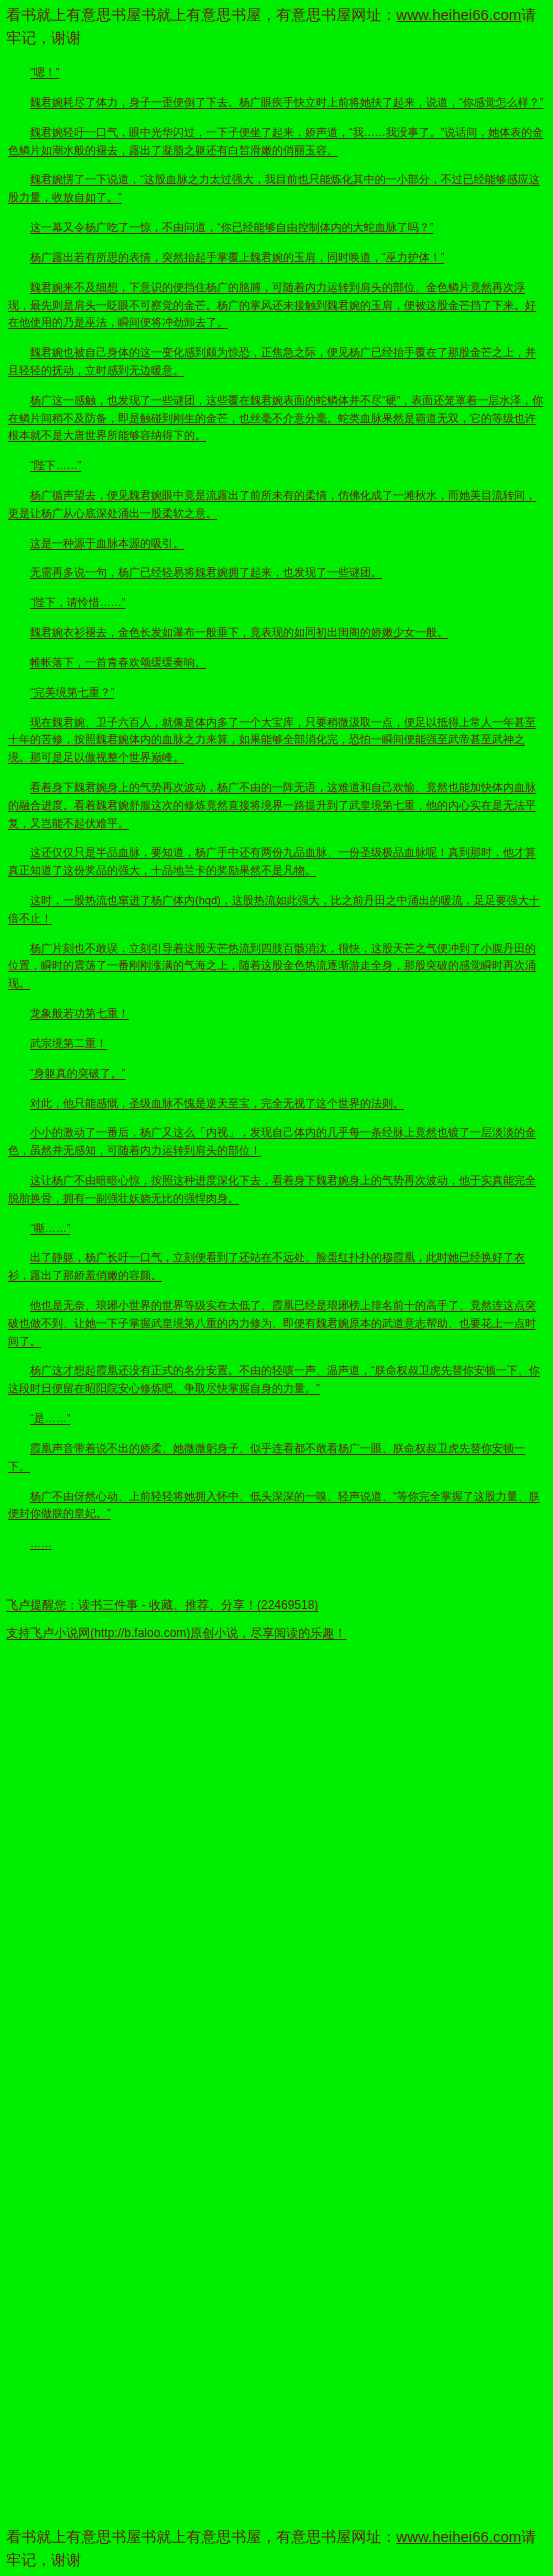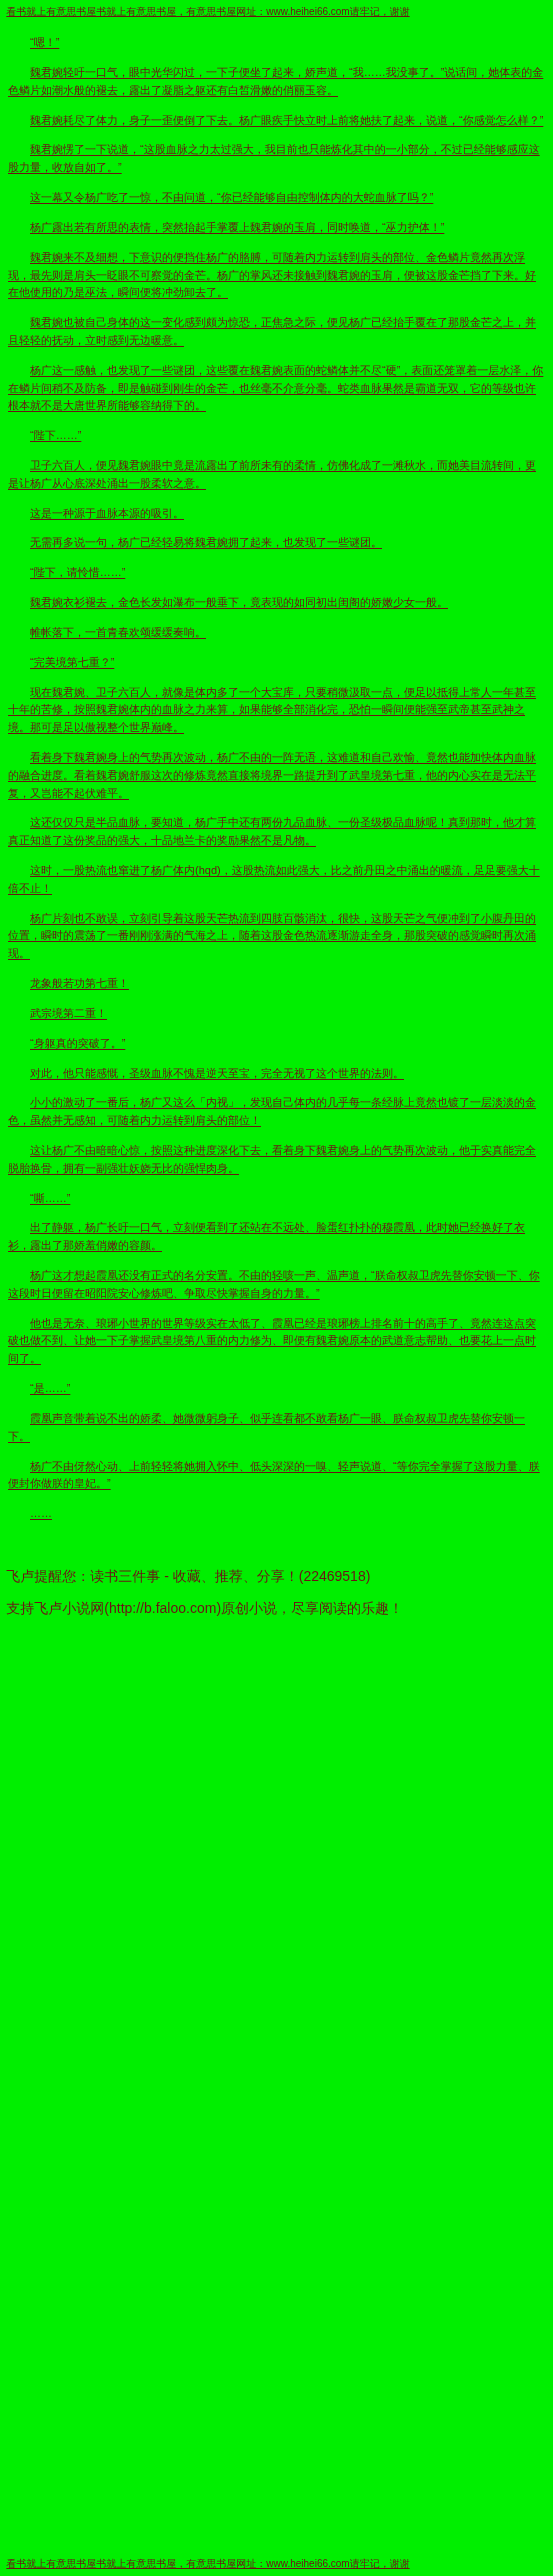--- a/index.html
+++ b/index.html
@@ -10,24 +10,23 @@
     width: 553px;
     min-height: 2576px;
     background: #00ef00;
     font-family: "Liberation Sans", "DejaVu Sans", sans-serif;
     color: #6b1414;
     box-sizing: border-box;
     display: flex;
     flex-direction: column;
   }
   .site-notice {
-    font-size: 10px;
+    font-size: 15px;
     line-height: 1.5;
     padding: 4px 6.3px 1.6px 6.3px;
-    text-decoration: underline;
     color: #6b1414;
     word-break: break-all;
   }
   .site-notice .url {
     text-decoration: underline;
     cursor: pointer;
   }
   .chapter {
     padding: 1.6px 8px;
   }
@@ -38,71 +37,72 @@
     text-indent: 2em;
     text-decoration: underline;
     text-underline-offset: 2.4px;
     word-break: break-all;
   }
   .footer-block {
     margin-top: 20.5px;
     padding: 0 6.3px;
   }
   .footer-line {
-    font-size: 14px;
+    font-size: 12px;
     line-height: 1.7;
+    text-decoration: underline;
     text-underline-offset: 2.4px;
     word-break: break-all;
     margin: 8px 0;
   }
   .bottom-notice {
     margin-top: auto;
     padding-bottom: 4.7px;
   }
 </style>
 </head>
 <body>
 
 <div class="site-notice">
   <span>看书就上有意思书屋书就上有意思书屋，有意思书屋网址：</span><span class="url">www.heihei66.com</span><span>请牢记，谢谢</span>
 </div>
 
 <div class="chapter">
     <p>“嗯！”</p>
+    <p>魏君婉耗尽了体力，身子一歪便倒了下去。杨广眼疾手快立时上前将她扶了起来，说道，“你感觉怎么样？”</p>
     <p>魏君婉轻吁一口气，眼中光华闪过，一下子便坐了起来，娇声道，“我……我没事了。”说话间，她体表的金色鳞片如潮水般的褪去，露出了凝脂之躯还有白皙滑嫩的俏丽玉容。</p>
-    <p>魏君婉耗尽了体力，身子一歪便倒了下去。杨广眼疾手快立时上前将她扶了起来，说道，“你感觉怎么样？”</p>
     <p>魏君婉愣了一下说道，“这股血脉之力太过强大，我目前也只能炼化其中的一小部分，不过已经能够感应这股力量，收放自如了。”</p>
     <p>这一幕又令杨广吃了一惊，不由问道，“你已经能够自由控制体内的大蛇血脉了吗？”</p>
     <p>杨广露出若有所思的表情，突然抬起手掌覆上魏君婉的玉肩，同时唤道，“巫力护体！”</p>
     <p>魏君婉来不及细想，下意识的便挡住杨广的胳膊，可随着内力运转到肩头的部位、金色鳞片竟然再次浮现，最先则是肩头一眨眼不可察觉的金芒。杨广的掌风还未接触到魏君婉的玉肩，便被这股金芒挡了下来。好在他使用的乃是巫法，瞬间便将冲劲卸去了。</p>
     <p>魏君婉也被自己身体的这一变化感到颇为惊恐，正焦急之际，便见杨广已经抬手覆在了那股金芒之上，并且轻轻的抚动，立时感到无边暖意。</p>
     <p>杨广这一感触，也发现了一些谜团，这些覆在魏君婉表面的蛇鳞体并不尽“硬”，表面还笼罩着一层水泽，你在鳞片间稍不及防备，即是触碰到刚生的金芒，也丝毫不介意分毫。蛇类血脉果然是霸道无双，它的等级也许根本就不是大唐世界所能够容纳得下的。</p>
     <p>“陛下……”</p>
-    <p>卫子六百人，便见魏君婉眼中竟是流露出了前所未有的柔情，仿佛化成了一滩秋水，而她美目流转间，更是让杨广从心底深处涌出一股柔软之意。</p>
+    <p>杨广循声望去，便见魏君婉眼中竟是流露出了前所未有的柔情，仿佛化成了一滩秋水，而她美目流转间，更是让杨广从心底深处涌出一股柔软之意。</p>
     <p>这是一种源于血脉本源的吸引。</p>
     <p>无需再多说一句，杨广已经轻易将魏君婉拥了起来，也发现了一些谜团。</p>
     <p>“陛下，请怜惜……”</p>
     <p>魏君婉衣衫褪去，金色长发如瀑布一般垂下，竟表现的如同初出闺阁的娇嫩少女一般。</p>
     <p>帷帐落下，一首青春欢颂缓缓奏响。</p>
     <p>“完美境第七重？”</p>
     <p>现在魏君婉、卫子六百人，就像是体内多了一个大宝库，只要稍微汲取一点，便足以抵得上常人一年甚至十年的苦修，按照魏君婉体内的血脉之力来算，如果能够全部消化完，恐怕一瞬间便能强至武帝甚至武神之境。那可是足以傲视整个世界巅峰。</p>
     <p>看着身下魏君婉身上的气势再次波动，杨广不由的一阵无语，这难道和自己欢愉、竟然也能加快体内血脉的融合进度。看着魏君婉舒服这次的修炼竟然直接将境界一路提升到了武皇境第七重，他的内心实在是无法平复，又岂能不起伏难平。</p>
     <p>这还仅仅只是半品血脉，要知道，杨广手中还有两份九品血脉、一份圣级极品血脉呢！真到那时，他才算真正知道了这份奖品的强大，十品地兰卡的奖励果然不是凡物。</p>
     <p>这时，一股热流也窜进了杨广体内(hqd)，这股热流如此强大，比之前丹田之中涌出的暖流，足足要强大十倍不止！</p>
     <p>杨广片刻也不敢误，立刻引导着这股天芒热流到四肢百骸消汰，很快，这股天芒之气便冲到了小腹丹田的位置，瞬时的震荡了一番刚刚涨满的气海之上，随着这股金色热流逐渐游走全身，那股突破的感觉瞬时再次涌现。</p>
     <p>龙象般若功第七重！</p>
     <p>武宗境第二重！</p>
     <p>“身躯真的突破了。”</p>
     <p>对此，他只能感慨，圣级血脉不愧是逆天至宝，完全无视了这个世界的法则。</p>
     <p>小小的激动了一番后，杨广又这么「内视」，发现自己体内的几乎每一条经脉上竟然也镀了一层淡淡的金色，虽然并无感知，可随着内力运转到肩头的部位！</p>
     <p>这让杨广不由暗暗心惊，按照这种进度深化下去，看着身下魏君婉身上的气势再次波动，他于实真能完全脱胎换骨，拥有一副强壮妖娆无比的强悍肉身。</p>
     <p>“嘶……”</p>
     <p>出了静躯，杨广长吁一口气，立刻便看到了还站在不远处、脸蛋红扑扑的穆霞凰，此时她已经换好了衣衫，露出了那娇羞俏嫩的容颜。</p>
+    <p>他也是无奈、琅琊小世界的世界等级实在太低了、霞凰已经是琅琊榜上排名前十的高手了、竟然连这点突破也做不到、让她一下子掌握武皇境第八重的内力修为、即便有魏君婉原本的武道意志帮助、也要花上一点时间了。</p>
     <p>杨广这才想起霞凰还没有正式的名分安置。不由的轻咳一声、温声道，“朕命权叔卫虎先替你安顿一下、你这段时日便留在昭阳院安心修炼吧、争取尽快掌握自身的力量。”</p>
-    <p>他也是无奈、琅琊小世界的世界等级实在太低了、霞凰已经是琅琊榜上排名前十的高手了、竟然连这点突破也做不到、让她一下子掌握武皇境第八重的内力修为、即便有魏君婉原本的武道意志帮助、也要花上一点时间了。</p>
     <p>“是……”</p>
     <p>霞凰声音带着说不出的娇柔、她微微躬身子、似乎连看都不敢看杨广一眼、朕命权叔卫虎先替你安顿一下。</p>
     <p>杨广不由伢然心动、上前轻轻将她拥入怀中、低头深深的一嗅、轻声说道、“等你完全掌握了这股力量、朕便封你做朕的皇妃。”</p>
     <p>……</p>
   </div>
 
 <div class="footer-block">
   <div class="footer-line">飞卢提醒您：读书三件事 - 收藏、推荐、分享！(22469518)</div>
   <div class="footer-line">
     <span>支持飞卢小说网(</span><span class="url">http://b.faloo.com</span><span>)原创小说，尽享阅读的乐趣！</span>

